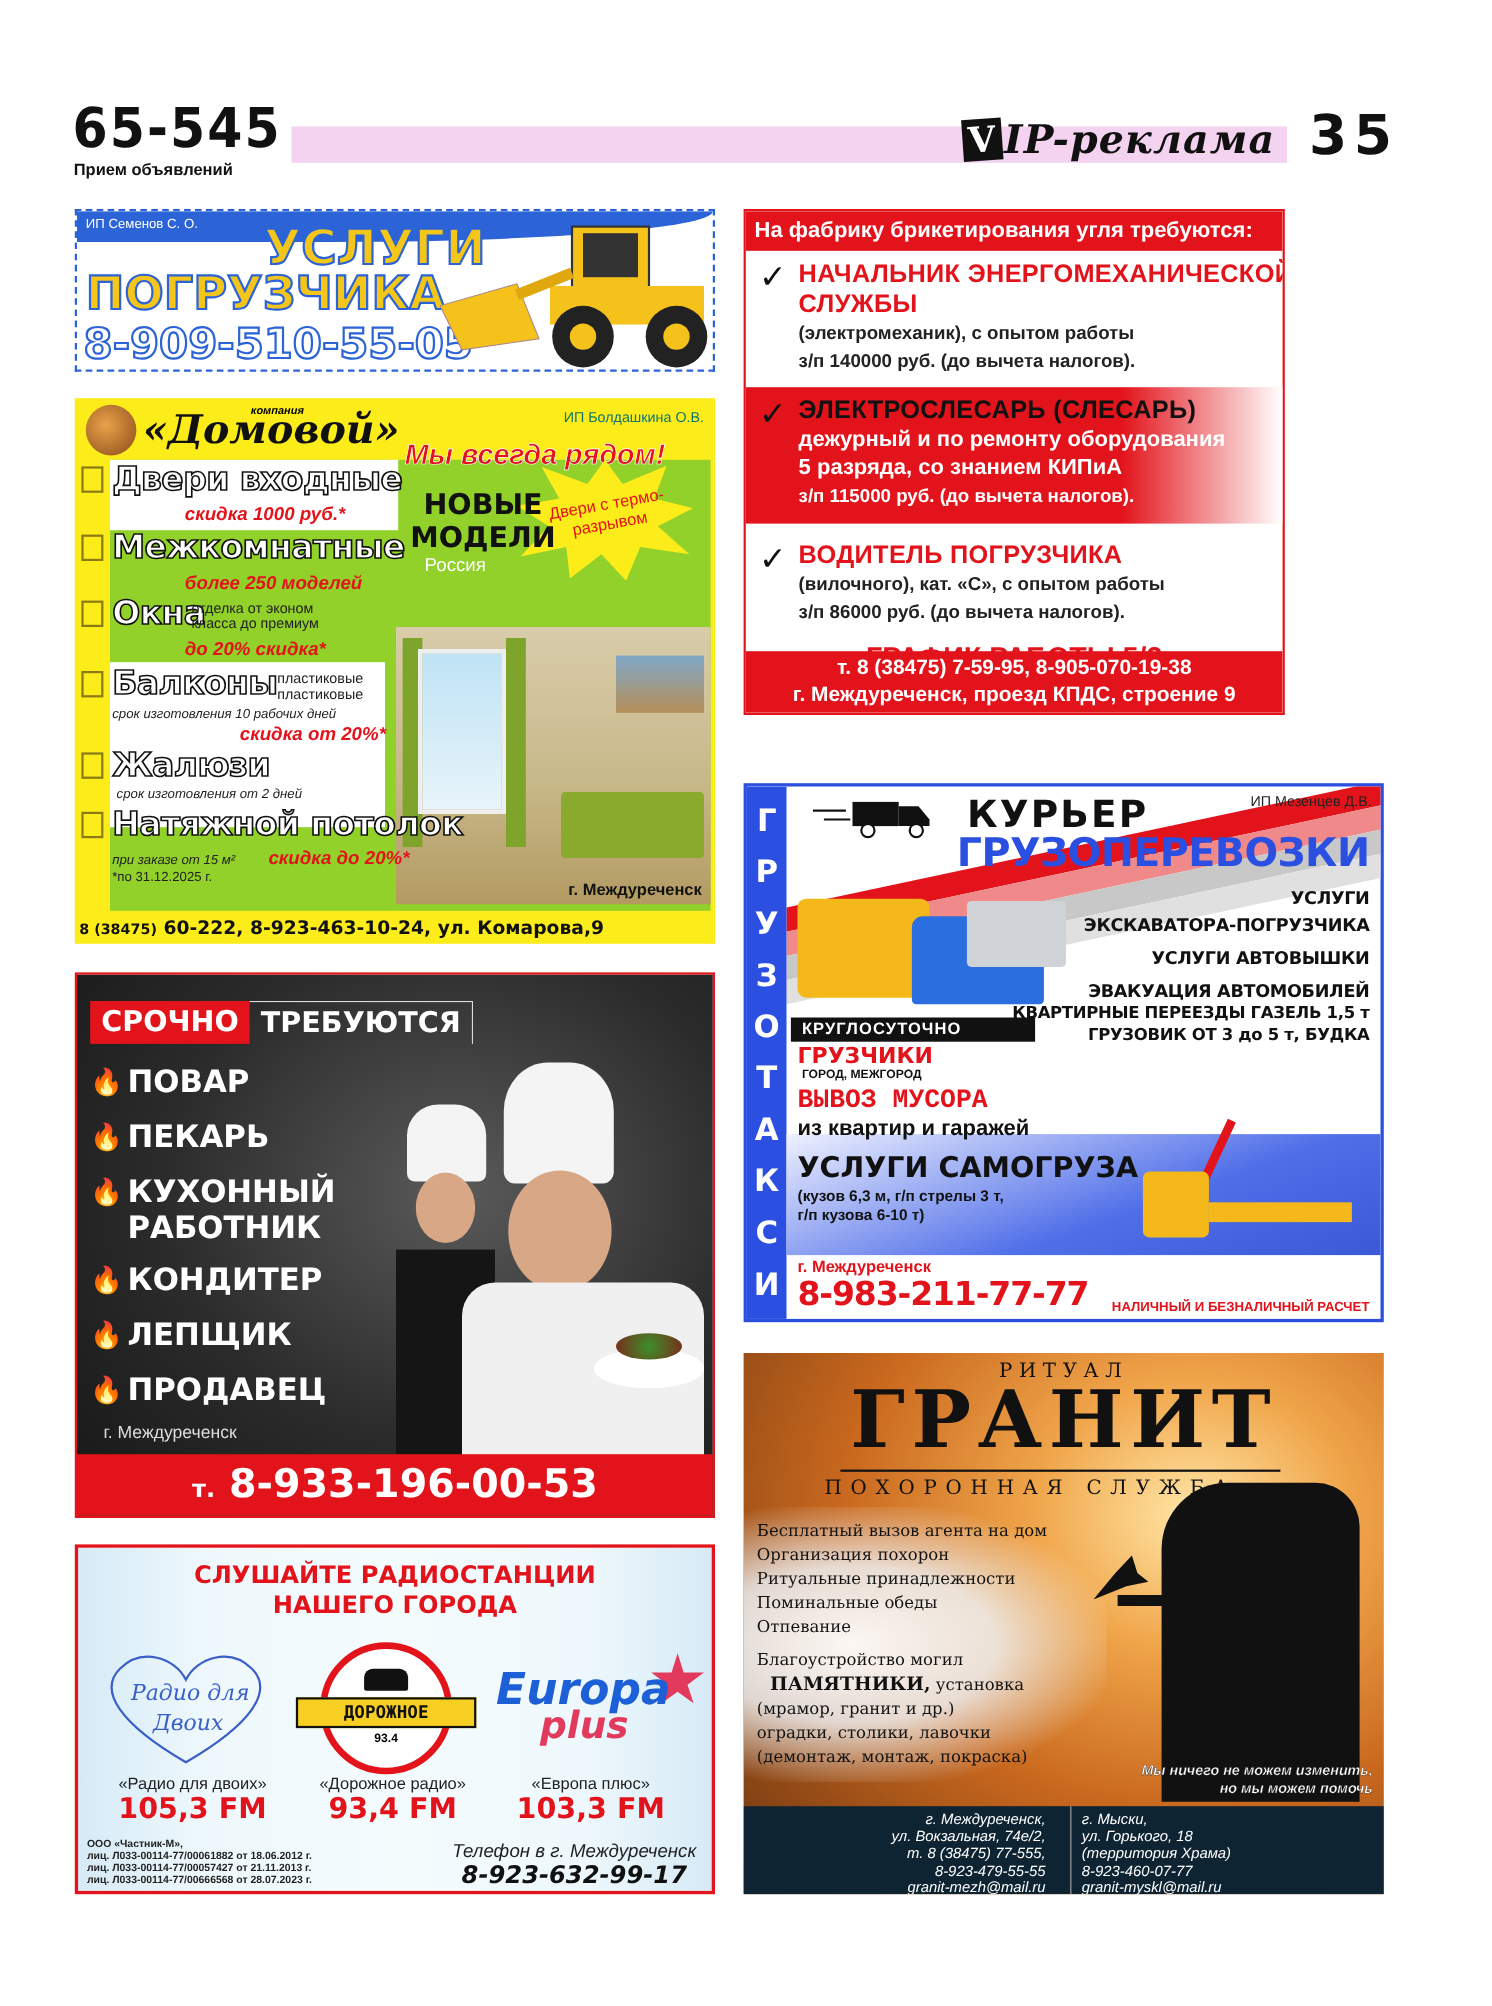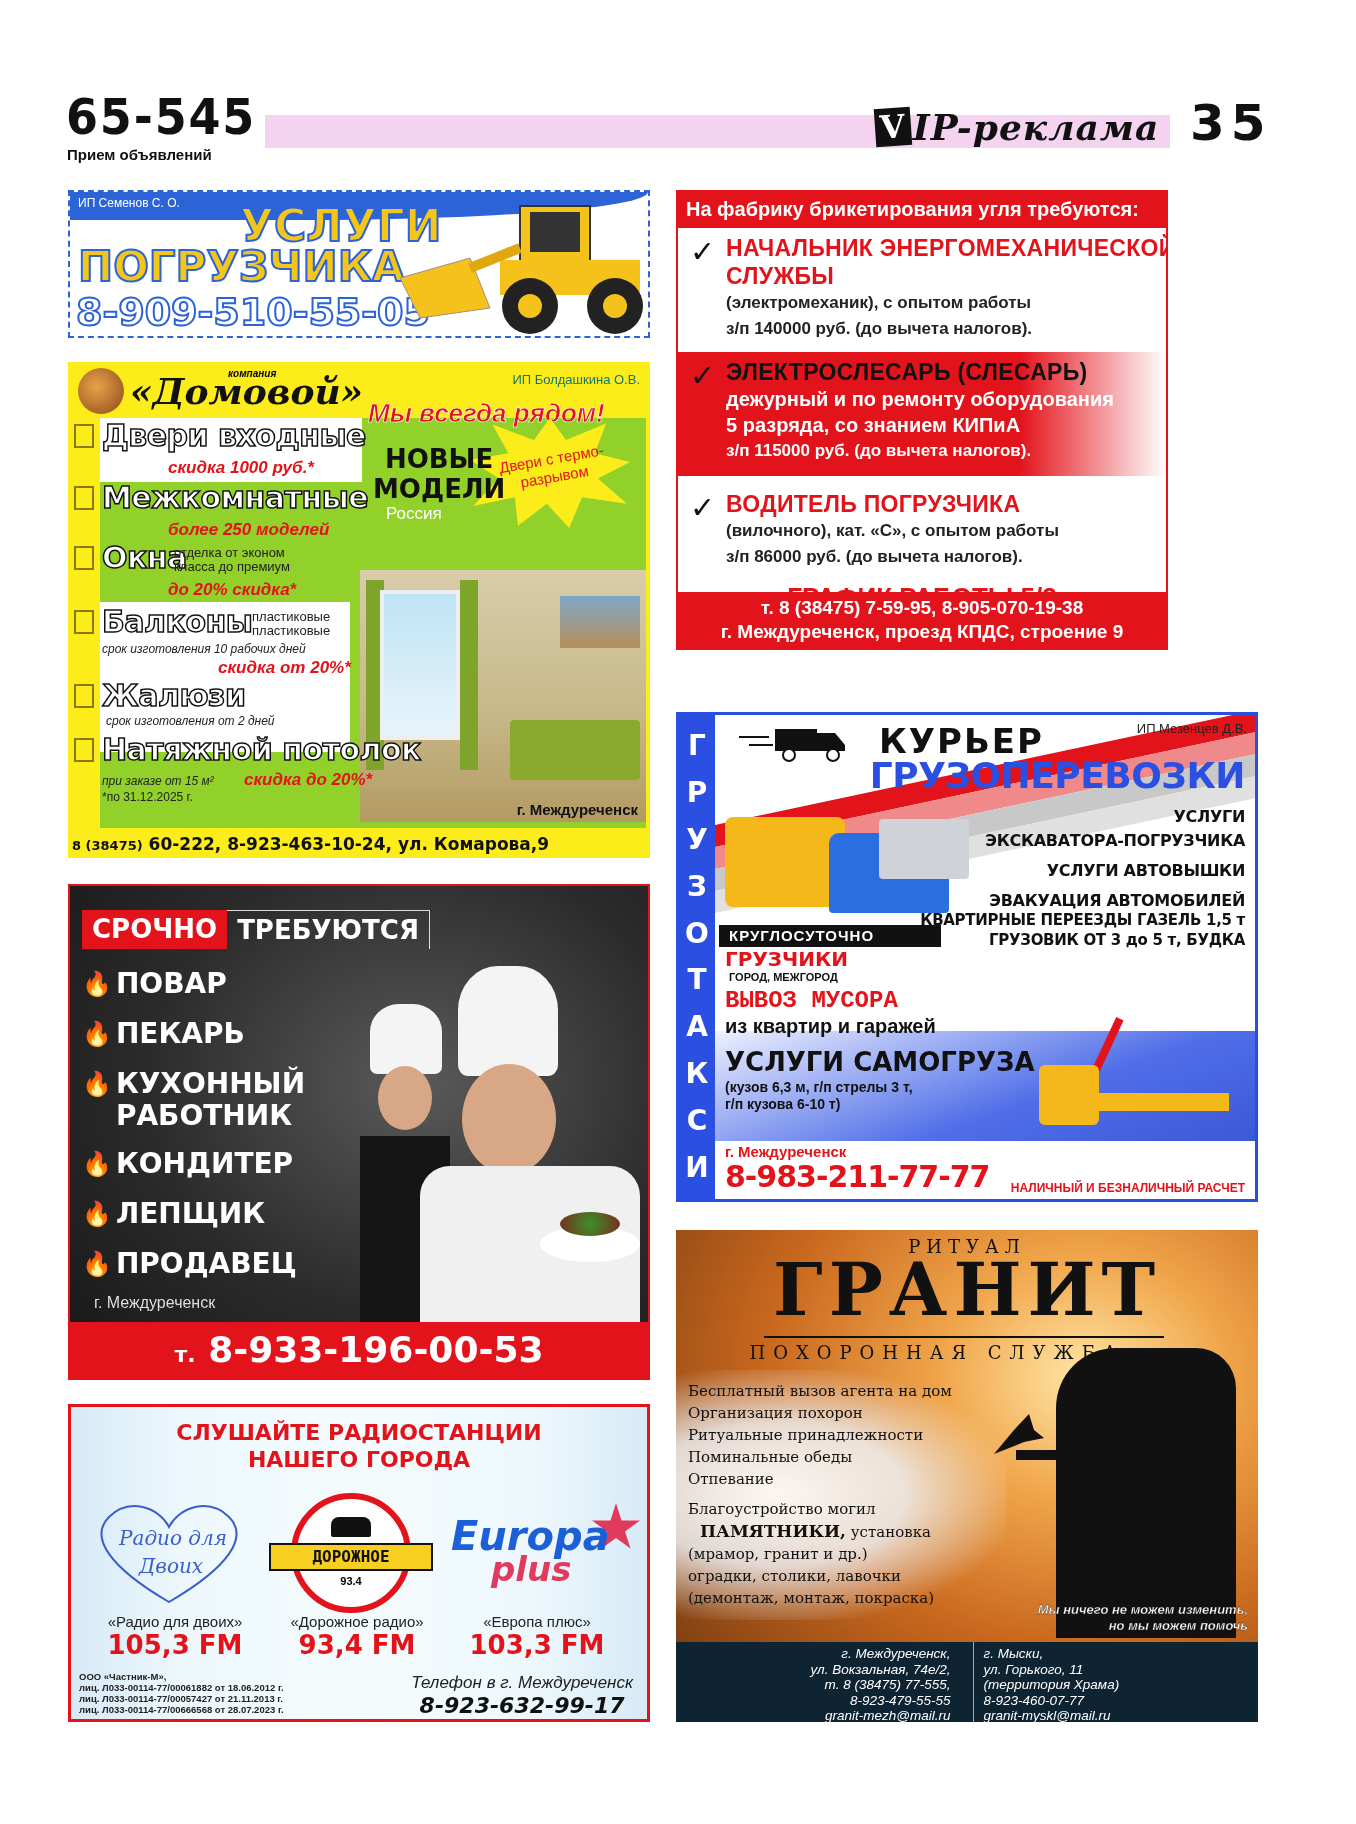--- a/index.html
+++ b/index.html
@@ -459,19 +459,19 @@
   <div class="contacts">
     <div class="c c1">
       <div>г. Междуреченск,</div>
       <div>ул. Вокзальная, 74е/2,</div>
       <div>т. 8 (38475) 77-555,</div>
       <div>8-923-479-55-55</div>
       <div>granit-mezh@mail.ru</div>
     </div>
     <div class="c c2">
       <div>г. Мыски,</div>
-      <div>ул. Горького, 11</div>
+      <div>ул. Горького, 18</div>
       <div>(территория Храма)</div>
       <div>8-923-460-07-77</div>
       <div>granit-myskl@mail.ru</div>
     </div>
   </div>
 </div>
 
 </body></html>

